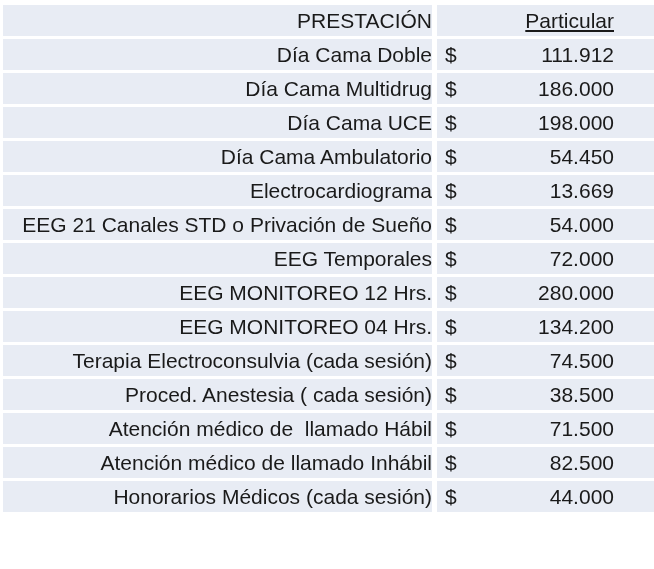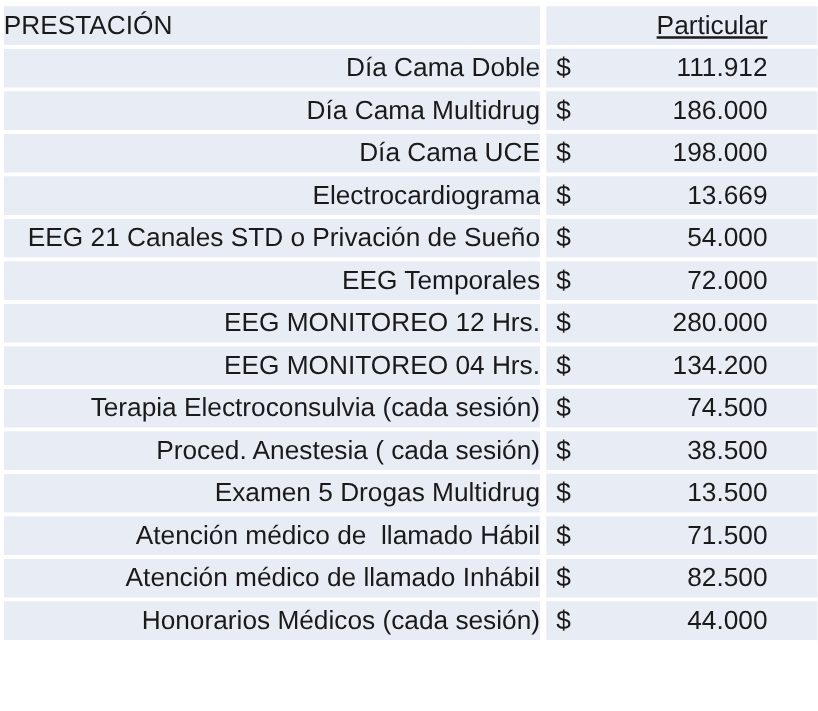--- a/index.html
+++ b/index.html
@@ -34,21 +34,21 @@
   }
   .col-label {
     width: 434px;
     border-right: 5px solid var(--divider, #ffffff);
     text-align: right;
     padding-left: 3px;
     white-space: pre;
     overflow: hidden;
   }
   th.col-label {
-    text-align: left;
+    text-align: right;
     padding-left: 0;
   }
   .col-value {
     width: 198px;
   }
   th.col-value {
     text-align: right;
     padding-right: 40px;
     text-decoration: underline;
   }
@@ -91,20 +91,29 @@
       <tr>
         <td class="col-label">Día Cama UCE</td>
         <td class="col-value">
           <div class="value-wrap">
             <span>$</span>
             <span>198.000</span>
           </div>
         </td>
       </tr>
       <tr>
+        <td class="col-label">Día Cama Ambulatorio</td>
+        <td class="col-value">
+          <div class="value-wrap">
+            <span>$</span>
+            <span>54.450</span>
+          </div>
+        </td>
+      </tr>
+      <tr>
         <td class="col-label">Electrocardiograma</td>
         <td class="col-value">
           <div class="value-wrap">
             <span>$</span>
             <span>13.669</span>
           </div>
         </td>
       </tr>
       <tr>
         <td class="col-label">EEG 21 Canales STD o Privación de Sueño</td>
@@ -150,29 +159,20 @@
             <span>74.500</span>
           </div>
         </td>
       </tr>
       <tr>
         <td class="col-label">Proced. Anestesia ( cada sesión)</td>
         <td class="col-value">
           <div class="value-wrap">
             <span>$</span>
             <span>38.500</span>
-          </div>
-        </td>
-      </tr>
-      <tr>
-        <td class="col-label">Examen 5 Drogas Multidrug</td>
-        <td class="col-value">
-          <div class="value-wrap">
-            <span>$</span>
-            <span>13.500</span>
           </div>
         </td>
       </tr>
       <tr>
         <td class="col-label">Atención médico de  llamado Hábil</td>
         <td class="col-value">
           <div class="value-wrap">
             <span>$</span>
             <span>71.500</span>
           </div>

